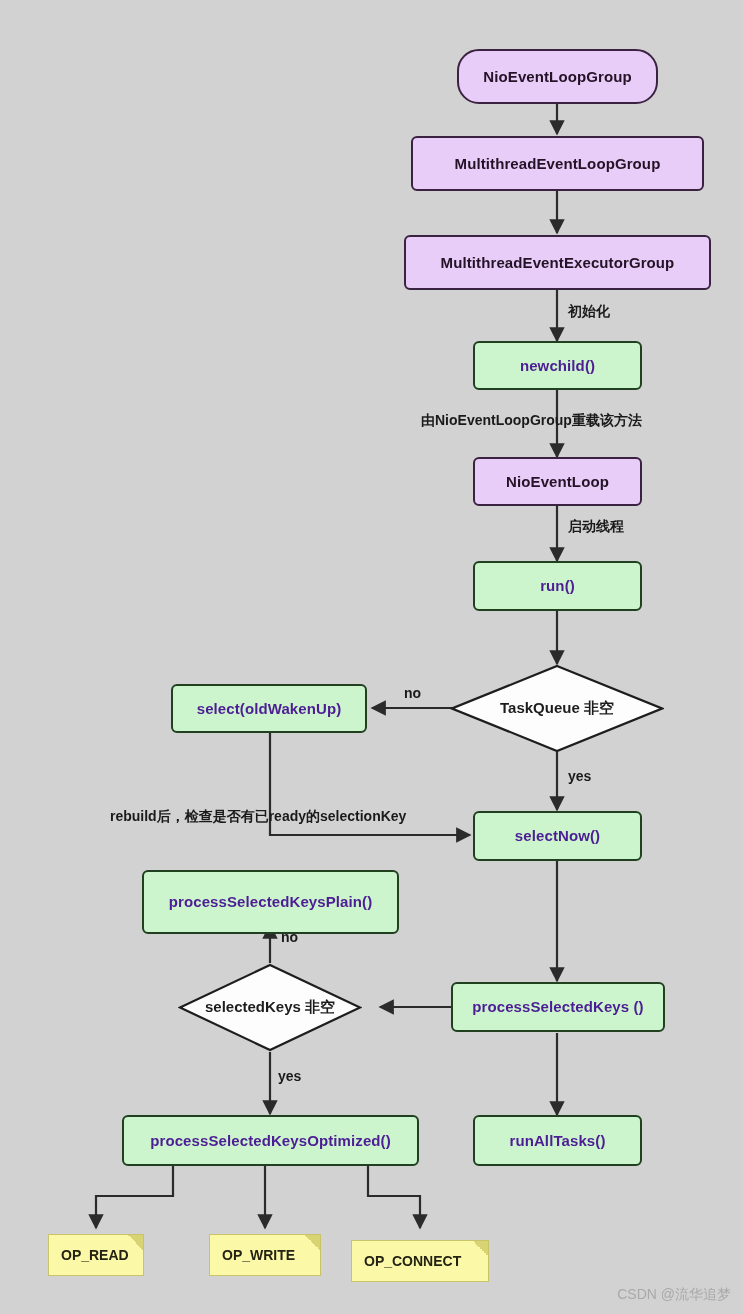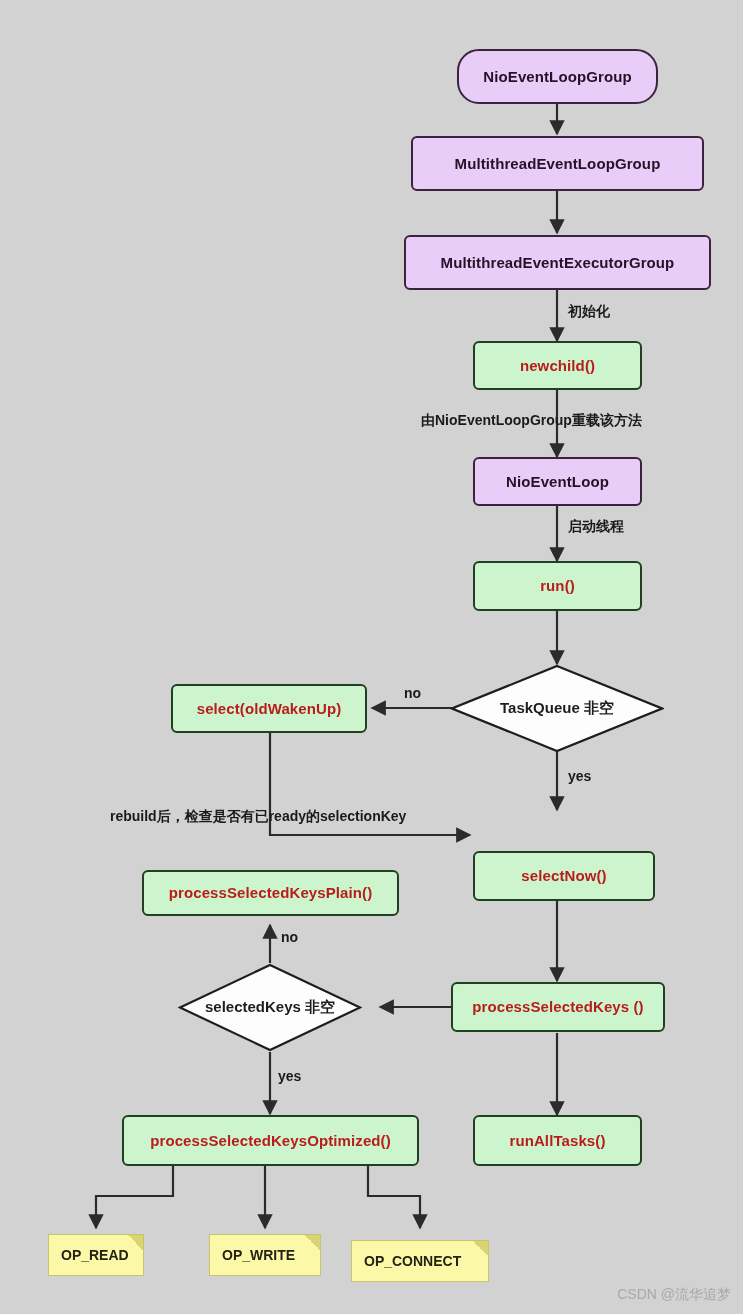--- a/index.html
+++ b/index.html
@@ -42,21 +42,21 @@
     background: #e8cdf8;
     border: 2px solid #3b2240;
     border-radius: 6px;
     color: #241226;
     font-size: 15px;
   }
   .node.green {
     background: #cdf5cd;
     border: 2px solid #20401f;
     border-radius: 6px;
-    color: #b91c1c;
+    color: #4c1d95;
     font-size: 15px;
   }
   .diamond-wrap {
     position: absolute;
   }
   .diamond-wrap svg {
     position: absolute;
     left: 0;
     top: 0;
   }
@@ -185,25 +185,25 @@
   <div class="edge-label" style="left:404px; top:685px;">no</div>
 
   <div class="edge-label" style="left:568px; top:768px;">yes</div>
 
   <div class="node green" style="left:171px; top:684px; width:196px; height:49px;">
     <span>select(oldWakenUp)</span>
   </div>
 
   <div class="edge-label cjk" style="left:110px; top:808px;">rebuild后，检查是否有已ready的selectionKey</div>
 
-  <div class="node green" style="left:473px; top:811px; width:182px; height:50px;margin-top:40px;">
+  <div class="node green" style="left:473px; top:811px; width:169px; height:50px;">
     <span>selectNow()</span>
   </div>
 
-  <div class="node green" style="left:142px; top:870px; width:257px; height:46px;text-align:center;">
+  <div class="node green" style="left:142px; top:870px; width:257px; height:64px;text-align:center;">
     <span>processSelectedKeysPlain()</span>
   </div>
 
   <div class="edge-label" style="left:281px; top:929px;">no</div>
 
   <div class="diamond-wrap" style="left:178px; top:963px; width:184px; height:89px;">
     <svg width="184" height="89" viewBox="0 0 184 89">
       <polygon points="92,2 182,44.5 92,87 2,44.5" fill="#fdfdfd" stroke="#1d1d1d" stroke-width="2.2"></polygon>
     </svg>
     <div class="diamond-label">selectedKeys 非空</div>

